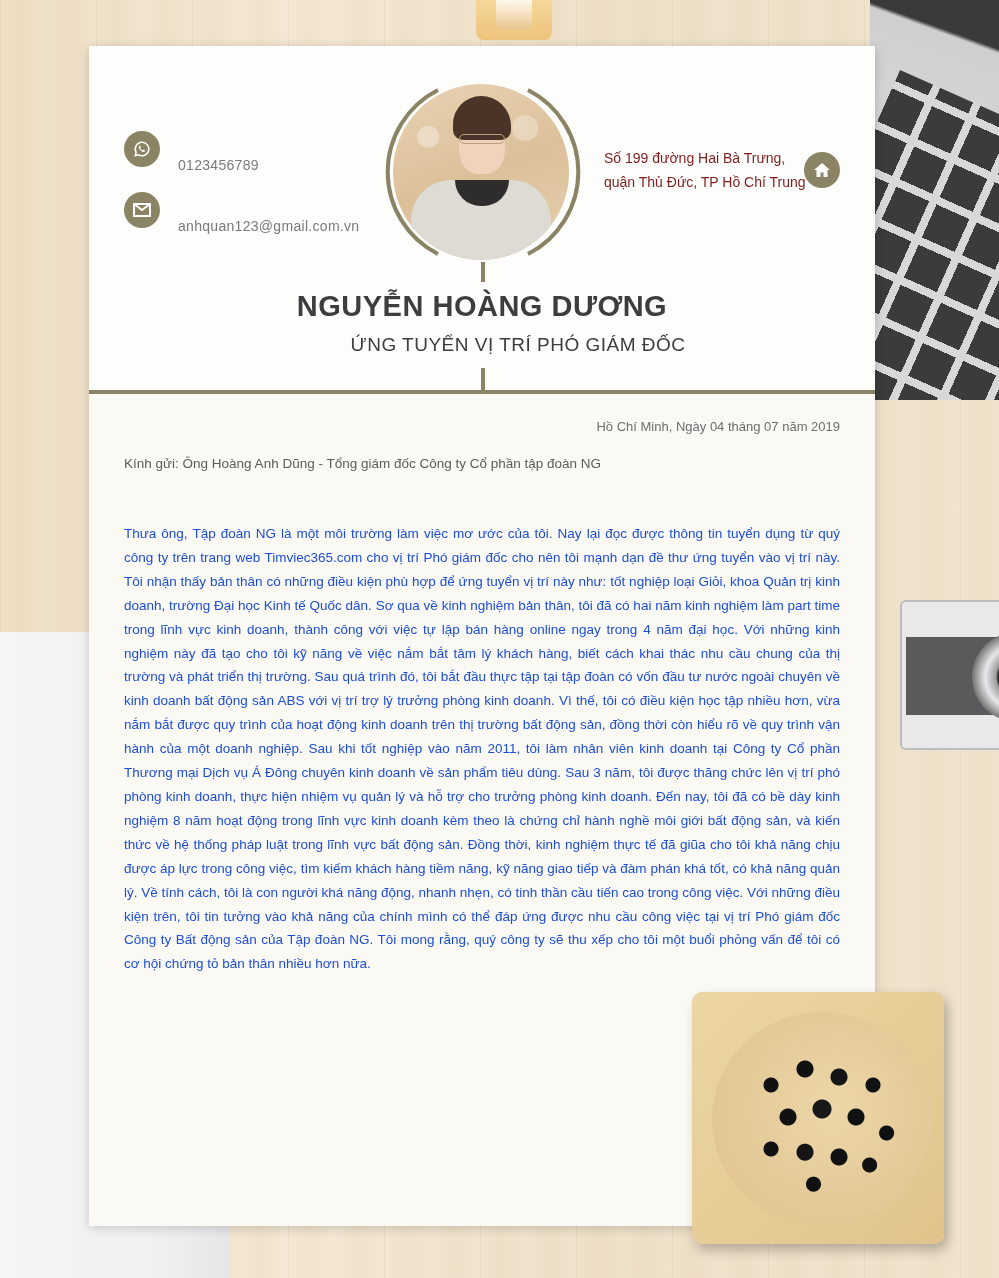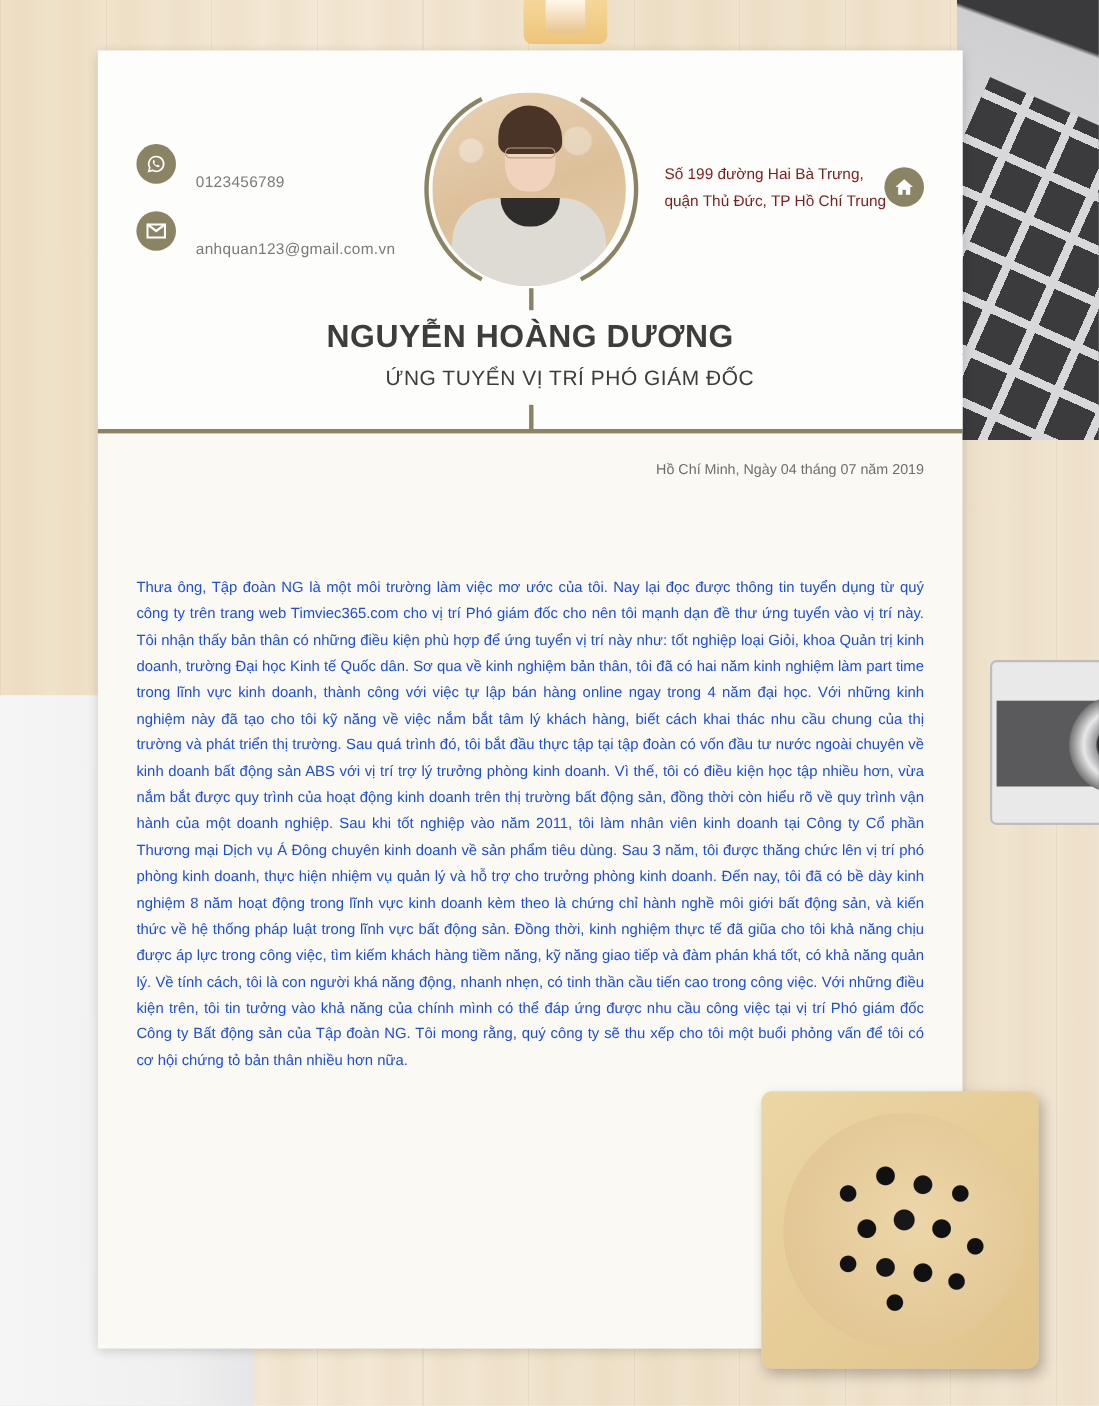--- a/index.html
+++ b/index.html
@@ -235,20 +235,21 @@
 
   <div class="name-title">NGUYỄN HOÀNG DƯƠNG</div>
   <div class="position-title">ỨNG TUYỂN VỊ TRÍ PHÓ GIÁM ĐỐC</div>
 
   <div class="tick-bottom"></div>
   <div class="header-rule"></div>
 
   <div class="date-line">Hồ Chí Minh, Ngày 04 tháng 07 năm 2019</div>
 
   <div class="recipient">
+    <div>Kính gửi: Ông Hoàng Anh Dũng - Tổng giám đốc Công ty Cổ phần tập đoàn NG</div>
   </div>
 
   <p class="body-text">Thưa ông, Tập đoàn NG là một môi trường làm việc mơ ước của tôi. Nay lại đọc được thông tin tuyển dụng từ quý công ty trên trang web Timviec365.com cho vị trí Phó giám đốc cho nên tôi mạnh dạn đề thư ứng tuyển vào vị trí này. Tôi nhận thấy bản thân có những điều kiện phù hợp để ứng tuyển vị trí này như: tốt nghiệp loại Giỏi, khoa Quản trị kinh doanh, trường Đại học Kinh tế Quốc dân. Sơ qua về kinh nghiệm bản thân, tôi đã có hai năm kinh nghiệm làm part time trong lĩnh vực kinh doanh, thành công với việc tự lập bán hàng online ngay trong 4 năm đại học. Với những kinh nghiệm này đã tạo cho tôi kỹ năng về việc nắm bắt tâm lý khách hàng, biết cách khai thác nhu cầu chung của thị trường và phát triển thị trường. Sau quá trình đó, tôi bắt đầu thực tập tại tập đoàn có vốn đầu tư nước ngoài chuyên về kinh doanh bất động sản ABS với vị trí trợ lý trưởng phòng kinh doanh. Vì thế, tôi có điều kiện học tập nhiều hơn, vừa nắm bắt được quy trình của hoạt động kinh doanh trên thị trường bất động sản, đồng thời còn hiểu rõ về quy trình vận hành của một doanh nghiệp. Sau khi tốt nghiệp vào năm 2011, tôi làm nhân viên kinh doanh tại Công ty Cổ phần Thương mại Dịch vụ Á Đông chuyên kinh doanh về sản phẩm tiêu dùng. Sau 3 năm, tôi được thăng chức lên vị trí phó phòng kinh doanh, thực hiện nhiệm vụ quản lý và hỗ trợ cho trưởng phòng kinh doanh. Đến nay, tôi đã có bề dày kinh nghiệm 8 năm hoạt động trong lĩnh vực kinh doanh kèm theo là chứng chỉ hành nghề môi giới bất động sản, và kiến thức về hệ thống pháp luật trong lĩnh vực bất động sản. Đồng thời, kinh nghiệm thực tế đã giũa cho tôi khả năng chịu được áp lực trong công việc, tìm kiếm khách hàng tiềm năng, kỹ năng giao tiếp và đàm phán khá tốt, có khả năng quản lý. Về tính cách, tôi là con người khá năng động, nhanh nhẹn, có tinh thần cầu tiến cao trong công việc. Với những điều kiện trên, tôi tin tưởng vào khả năng của chính mình có thể đáp ứng được nhu cầu công việc tại vị trí Phó giám đốc Công ty Bất động sản của Tập đoàn NG. Tôi mong rằng, quý công ty sẽ thu xếp cho tôi một buổi phỏng vấn để tôi có cơ hội chứng tỏ bản thân nhiều hơn nữa.</p>
 
 </div>
 
 <div class="bg-pinbox">
   <div class="bowl"></div>
   <div class="pins"></div>
 </div>

